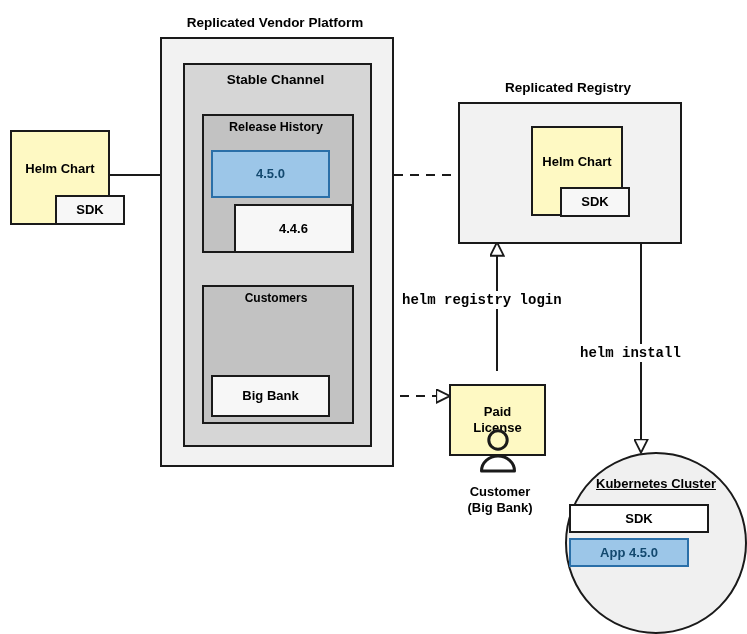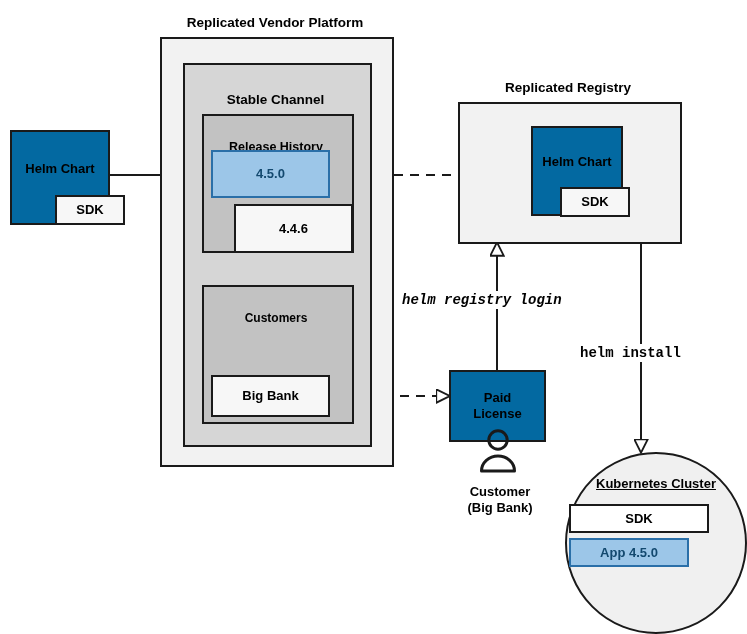--- a/index.html
+++ b/index.html
@@ -41,21 +41,20 @@
   .grouplabel {
     position: absolute;
     box-sizing: border-box;
     display: flex;
     align-items: flex-start;
     justify-content: center;
     text-align: center;
     font-family: "Liberation Sans", sans-serif;
     font-weight: bold;
     color: #000000;
-    margin-top: 20px;
   }
   .free-label {
     position: absolute;
     font-family: "Liberation Sans", sans-serif;
     font-weight: bold;
     color: #000000;
     text-align: center;
     line-height: 1.2;
     white-space: pre-line;
   }
@@ -81,21 +80,21 @@
   }
   .box-section {
     background: #c2c2c2;
     border: 2px solid #1a1a1a;
   }
   .box-white {
     background: #f7f7f7;
     border: 2px solid #1a1a1a;
   }
   .box-gray {
-    background: #0369a1;
+    background: #fef9c3;
     border: 2px solid #1a1a1a;
   }
   .box-registry {
     background: #f2f2f2;
     border: 2px solid #1a1a1a;
   }
   .box-blue {
     background: #9cc6e8;
     border: 2px solid #2a6fa8;
     color: #13496f;
@@ -188,25 +187,25 @@
 
   <div class="box-registry" style="position:absolute; left:458px; top:102px; width:220px; height:138px;"></div>
 
   <div class="node box-gray" style="left:531px; top:126px; width:92px; height:90px; font-size:13px;">
     <span style="margin-bottom:18px;">Helm Chart</span>
   </div>
   <div class="node box-white" style="left:560px; top:187px; width:70px; height:30px; font-size:13px;">
     <span>SDK</span>
   </div>
 
-  <div class="mono-label" style="left:398px; top:291px; font-size:14px;font-style:italic;">helm registry login</div>
+  <div class="mono-label" style="left:398px; top:291px; font-size:14px;">helm registry login</div>
 
   <div class="mono-label" style="left:576px; top:344px; font-size:14px;">helm install</div>
 
-  <div class="node box-gray" style="left:449px; top:370px; width:97px; height:72px; font-size:13px;">
+  <div class="node box-gray" style="left:449px; top:384px; width:97px; height:72px; font-size:13px;">
     <span class="free-label" style="position:static; width:100%; font-size:13px;">Paid
 License</span>
   </div>
 
   <svg class="person-icon" style="left:474px; top:428px;" width="48" height="48" viewBox="0 0 48 48" xmlns="http://www.w3.org/2000/svg">
     <circle cx="24" cy="12" r="9.2" fill="none" stroke="#1a1a1a" stroke-width="3"></circle>
     <path d="M 7.5 43 A 16.5 15 0 0 1 40.5 43 Z" fill="none" stroke="#1a1a1a" stroke-width="3" stroke-linejoin="round"></path>
   </svg>
 
   <div class="free-label" style="left:435px; top:484px; width:130px; font-size:13px;">Customer

